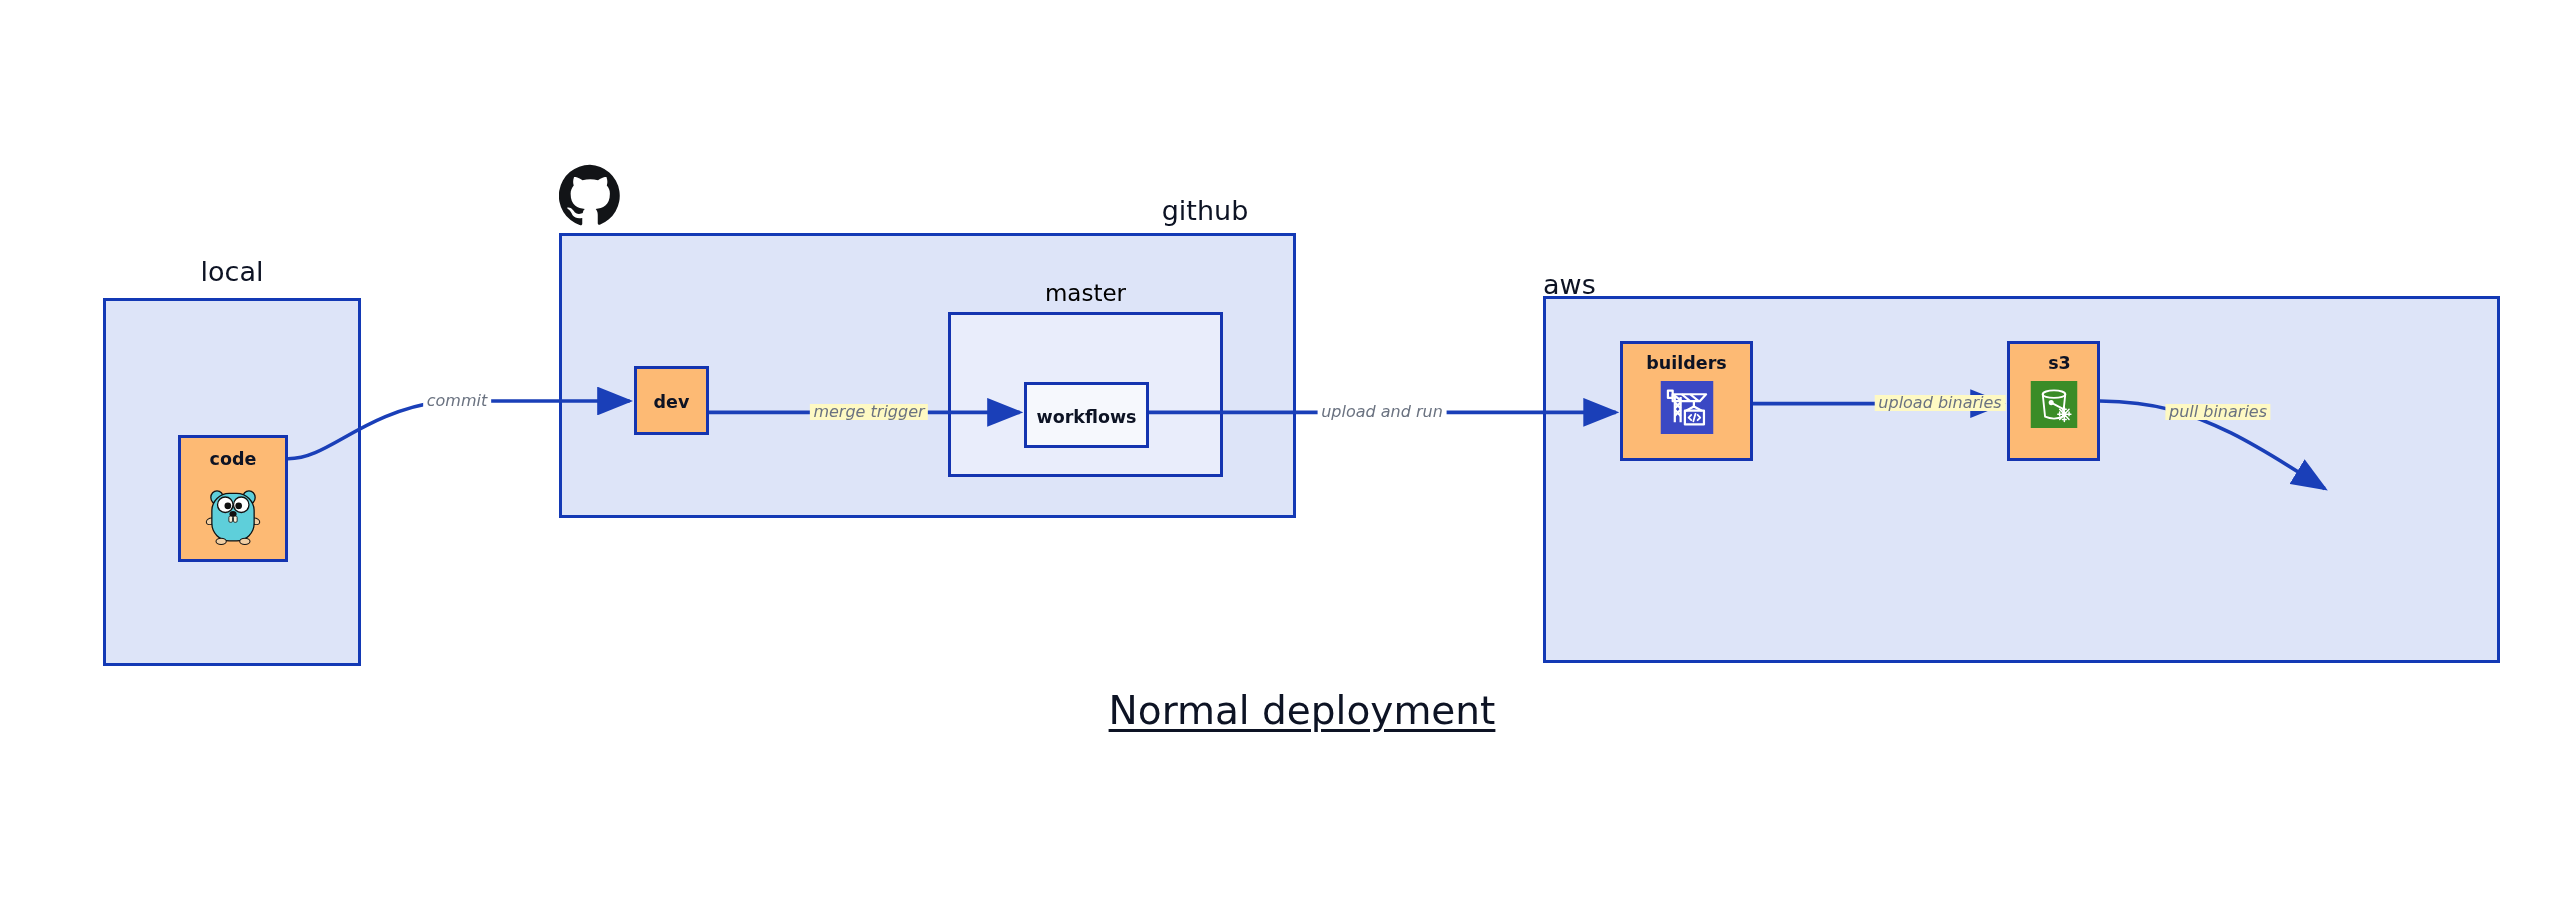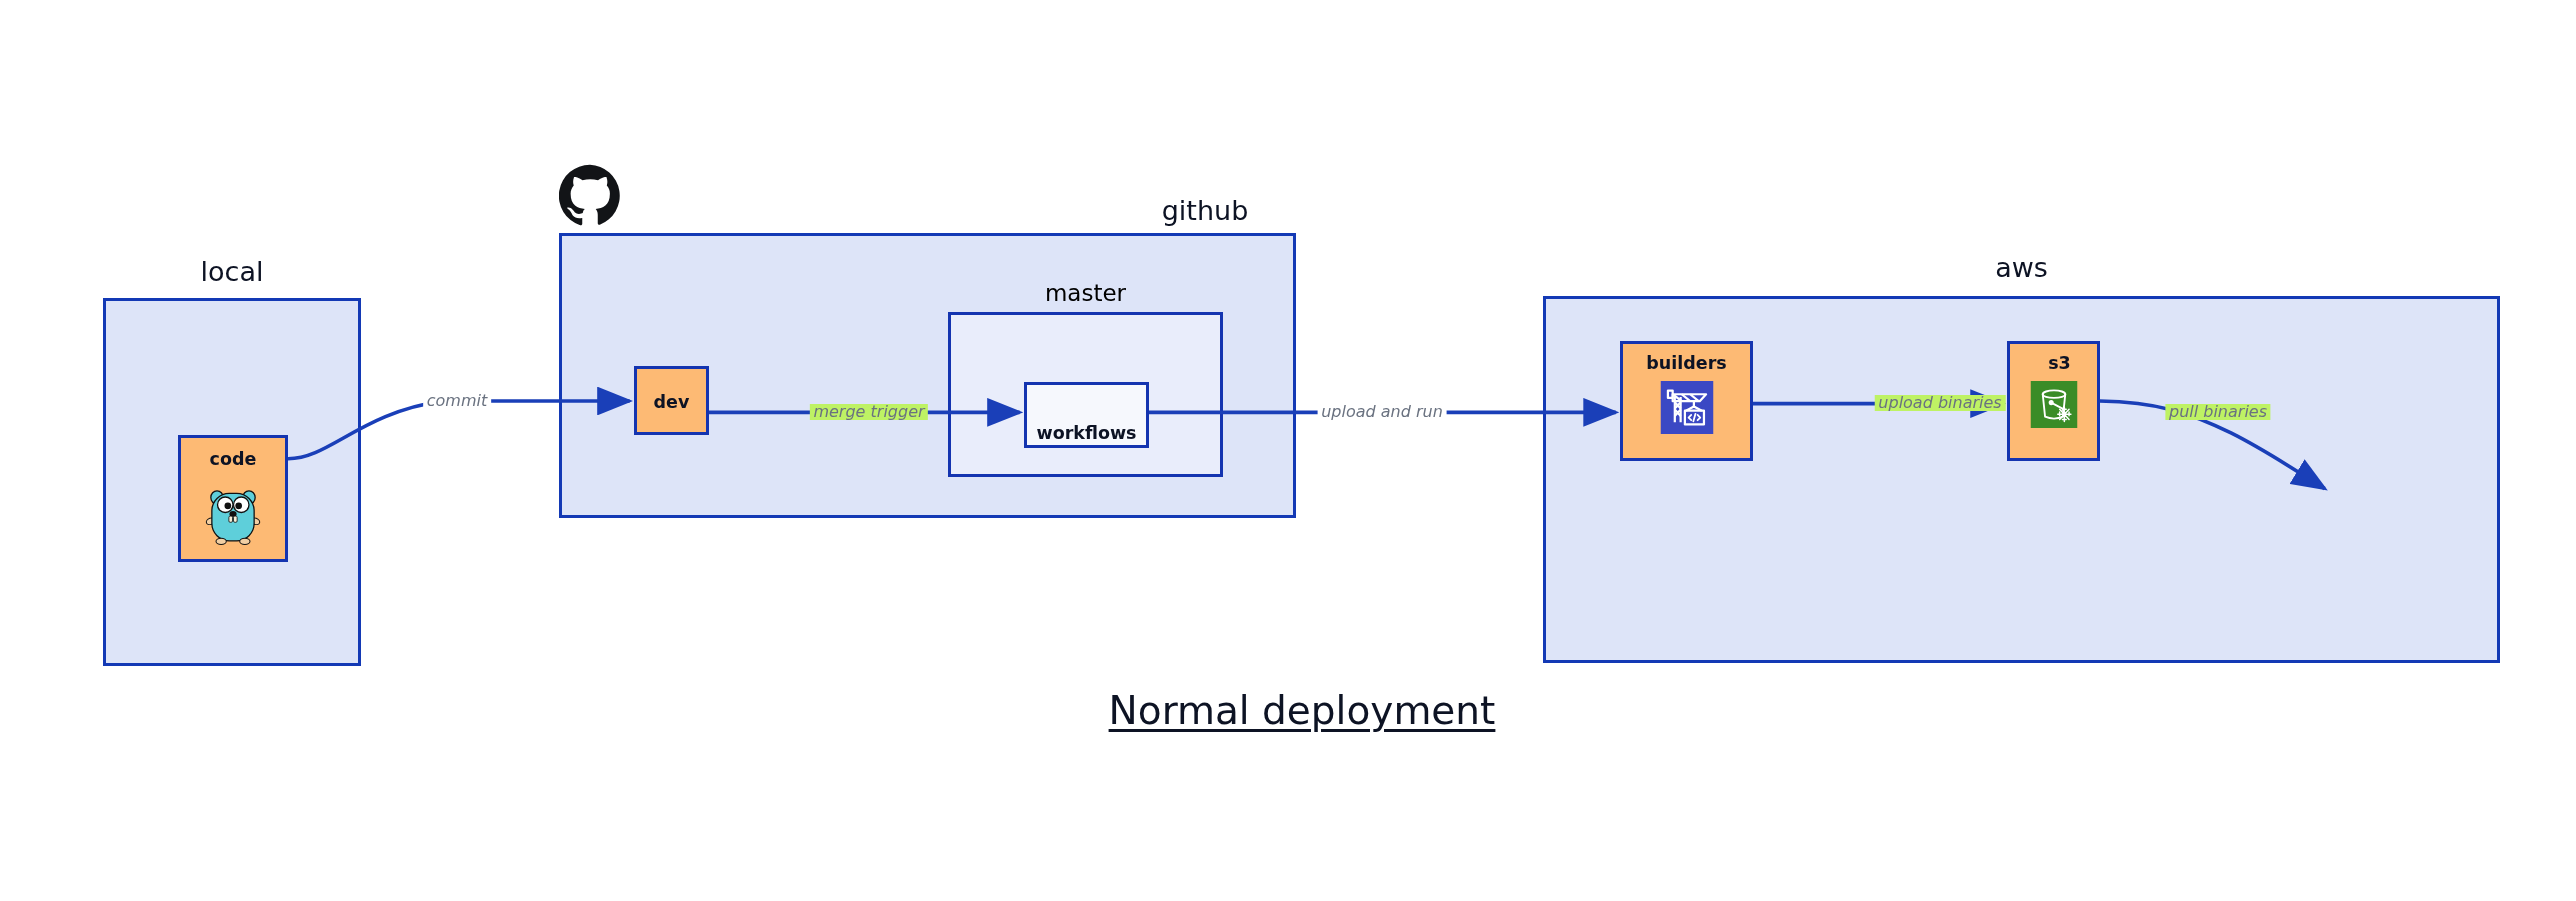--- a/index.html
+++ b/index.html
@@ -13,21 +13,21 @@
   .subzone{position:absolute;background:#e9edfb;border:3.1px solid #1434b0;box-sizing:border-box;}
   .sub-label{position:absolute;color:#000000;font-size:23px;line-height:1;white-space:nowrap;}
 
   .node{position:absolute;background:#fdba74;border:3.1px solid #1434b0;box-sizing:border-box;}
   .node.plain{background:#f6f8fd;}
   .node-title{position:absolute;left:0;right:0;text-align:center;font-weight:bold;color:#0d1324;font-size:17.5px;line-height:1;}
   .node-icon{position:absolute;left:50%;transform:translateX(-50%);}
 
   .edge-label{position:absolute;color:#6a7280;font-style:italic;font-size:16px;line-height:1;white-space:nowrap;
               background:#ffffff;padding:0 3.6px;transform:translate(-50%,-50%);}
-  .edge-label.on-zone{background:#bef264;}
+  .edge-label.on-zone{background:#fef9c3;}
 
   #figure-title{position:absolute;left:0;width:2604px;text-align:center;top:688px;
                 font-size:39px;color:#0d1324;text-decoration:underline;text-underline-offset:5.2px;
                 text-decoration-thickness:2.6px;}
 </style>
 </head>
 <body>
 
 <div id="stage">
 
@@ -71,24 +71,24 @@
   <div class="zone" style="left:559px;top:233px;width:737px;height:285px;"></div>
 
   <div class="node" style="left:634px;top:366px;width:75px;height:69px;">
     <div class="node-title" style="top:25px;">dev</div>
   </div>
 
   <div class="sub-label" style="left:948px;top:282px;width:275px;text-align:center;">master</div>
   <div class="subzone" style="left:948px;top:312px;width:275px;height:165px;"></div>
 
   <div class="node plain" style="left:1024px;top:382px;width:125px;height:66px;">
-    <div class="node-title" style="top:40px;">workflows</div>
+    <div class="node-title" style="top:24px;">workflows</div>
   </div>
 
-  <div class="zone-label" style="left:1543px;top:254px;width:957px;text-align:center;">aws</div>
+  <div class="zone-label" style="left:1543px;top:271px;width:957px;text-align:left;">aws</div>
   <div class="zone" style="left:1543px;top:296px;width:957px;height:367px;"></div>
 
   <div class="node" style="left:1620px;top:341px;width:133px;height:120px;">
     <div class="node-title" style="top:11.3px;">builders</div>
     <div class="node-icon" style="top:37px;">
       <svg width="53" height="53" viewBox="0 0 100 100">
         <rect width="100" height="100" fill="#3b48c4"></rect>
         <g fill="none" stroke="#ffffff" stroke-width="4.2" stroke-linejoin="round">
           <rect x="14" y="18" width="9" height="14"></rect>
           <path d="M23 25 H86 L74 38 H23 Z"></path>

